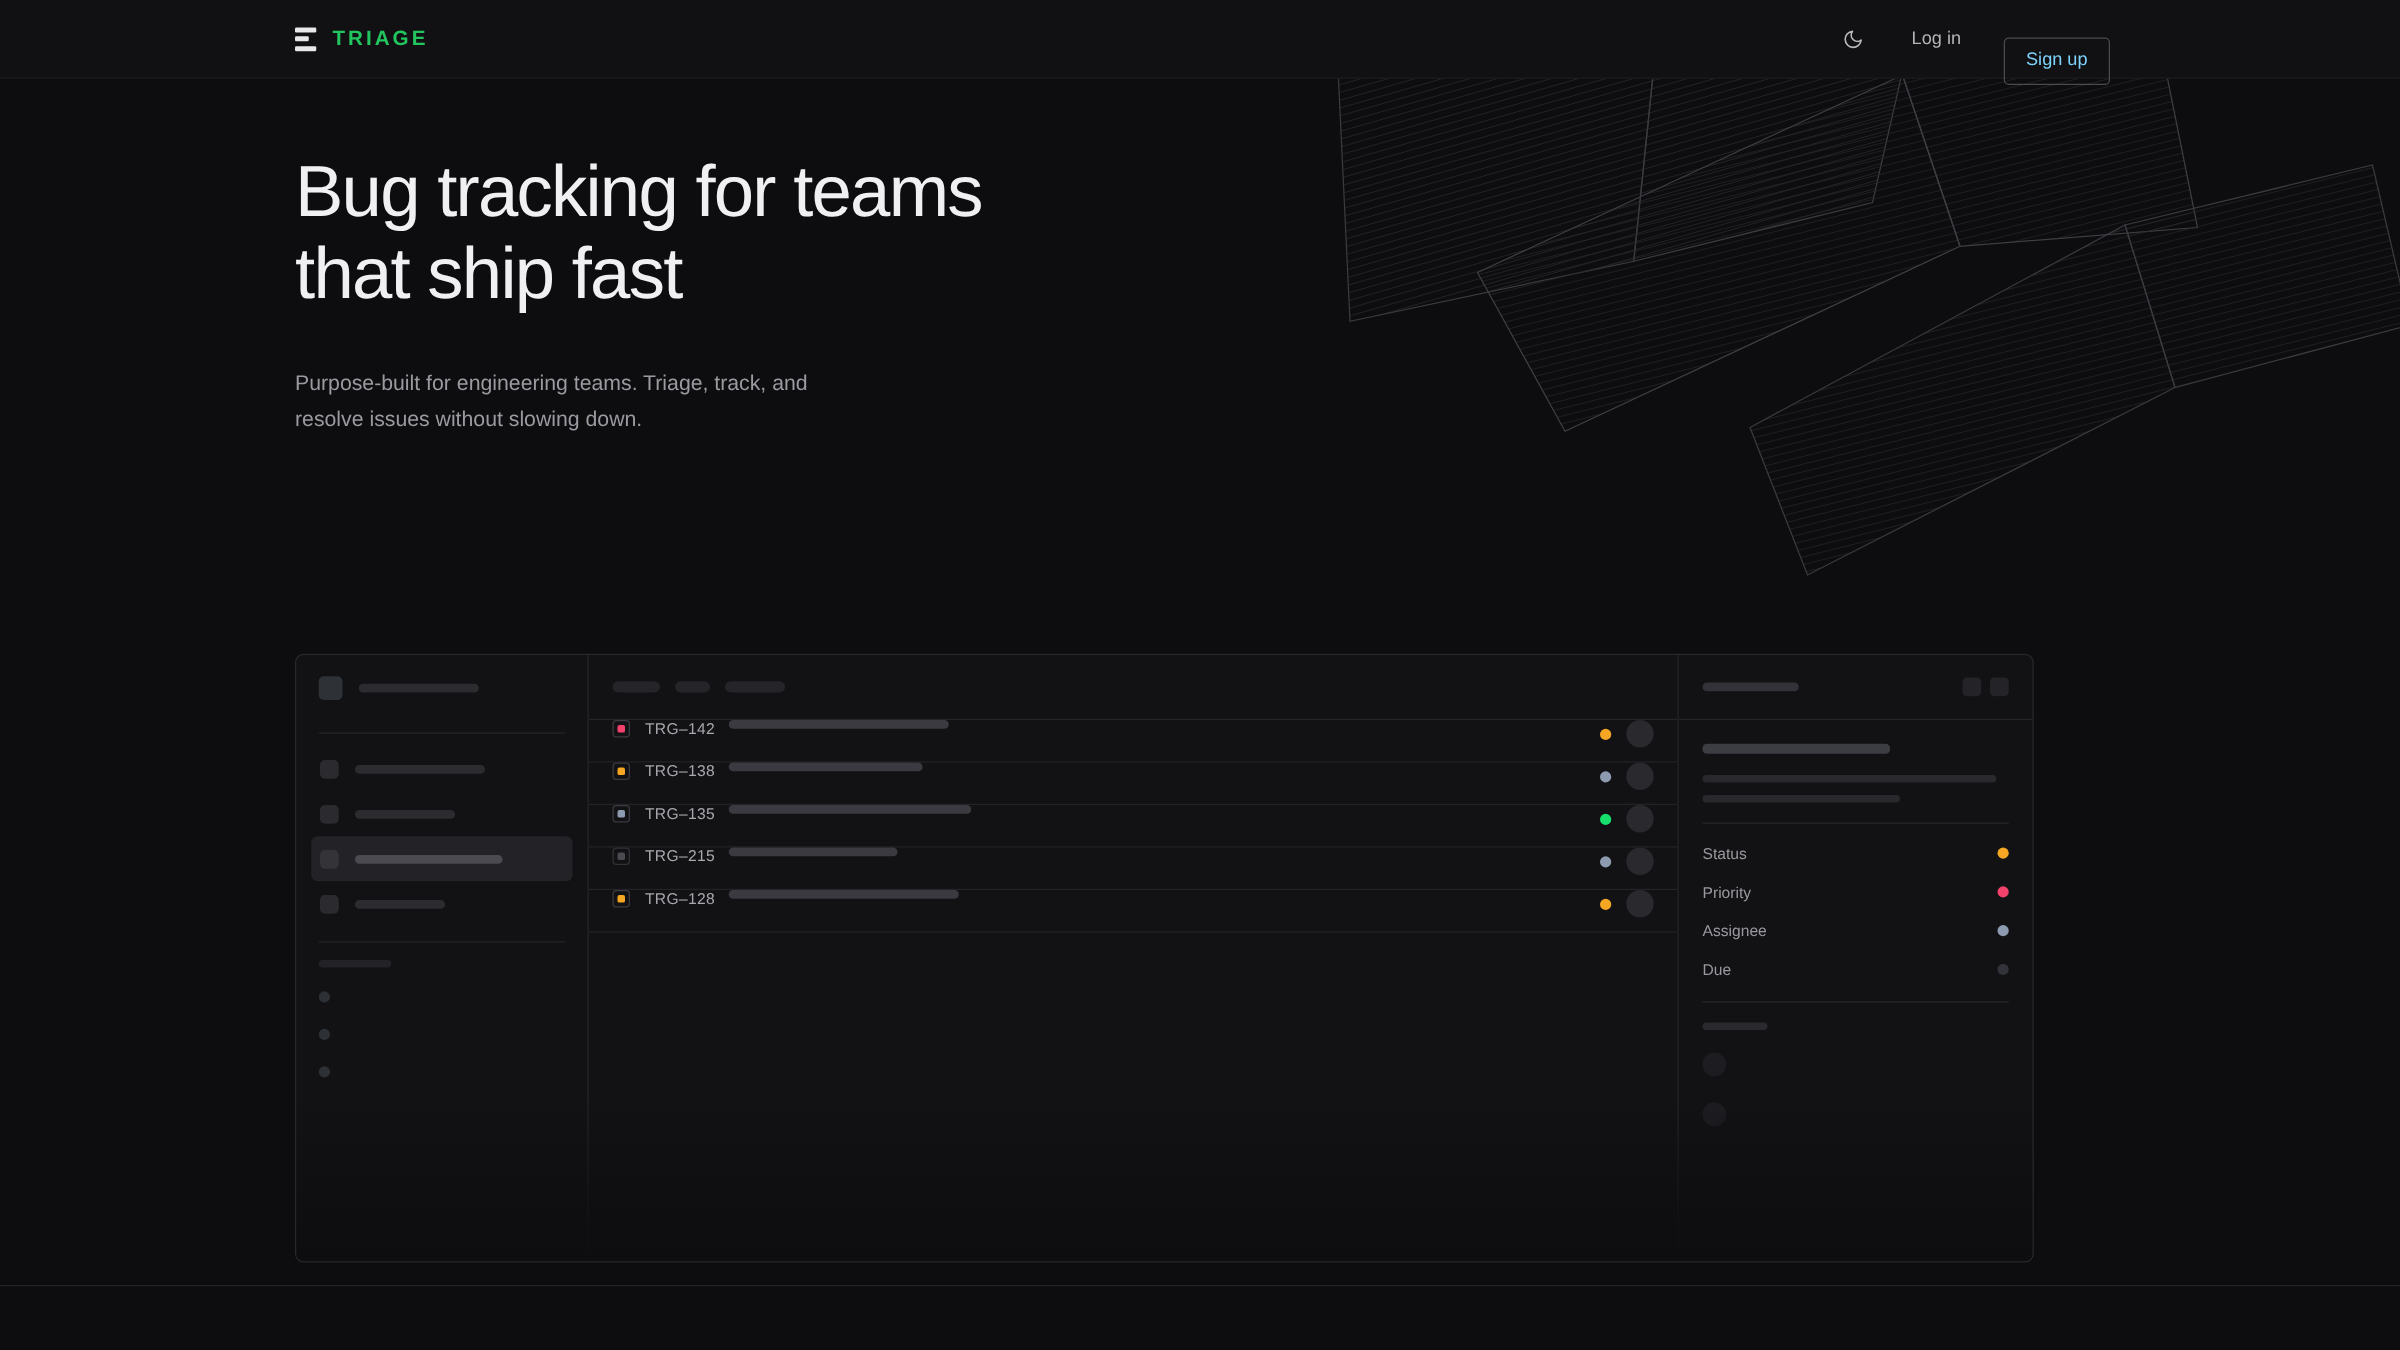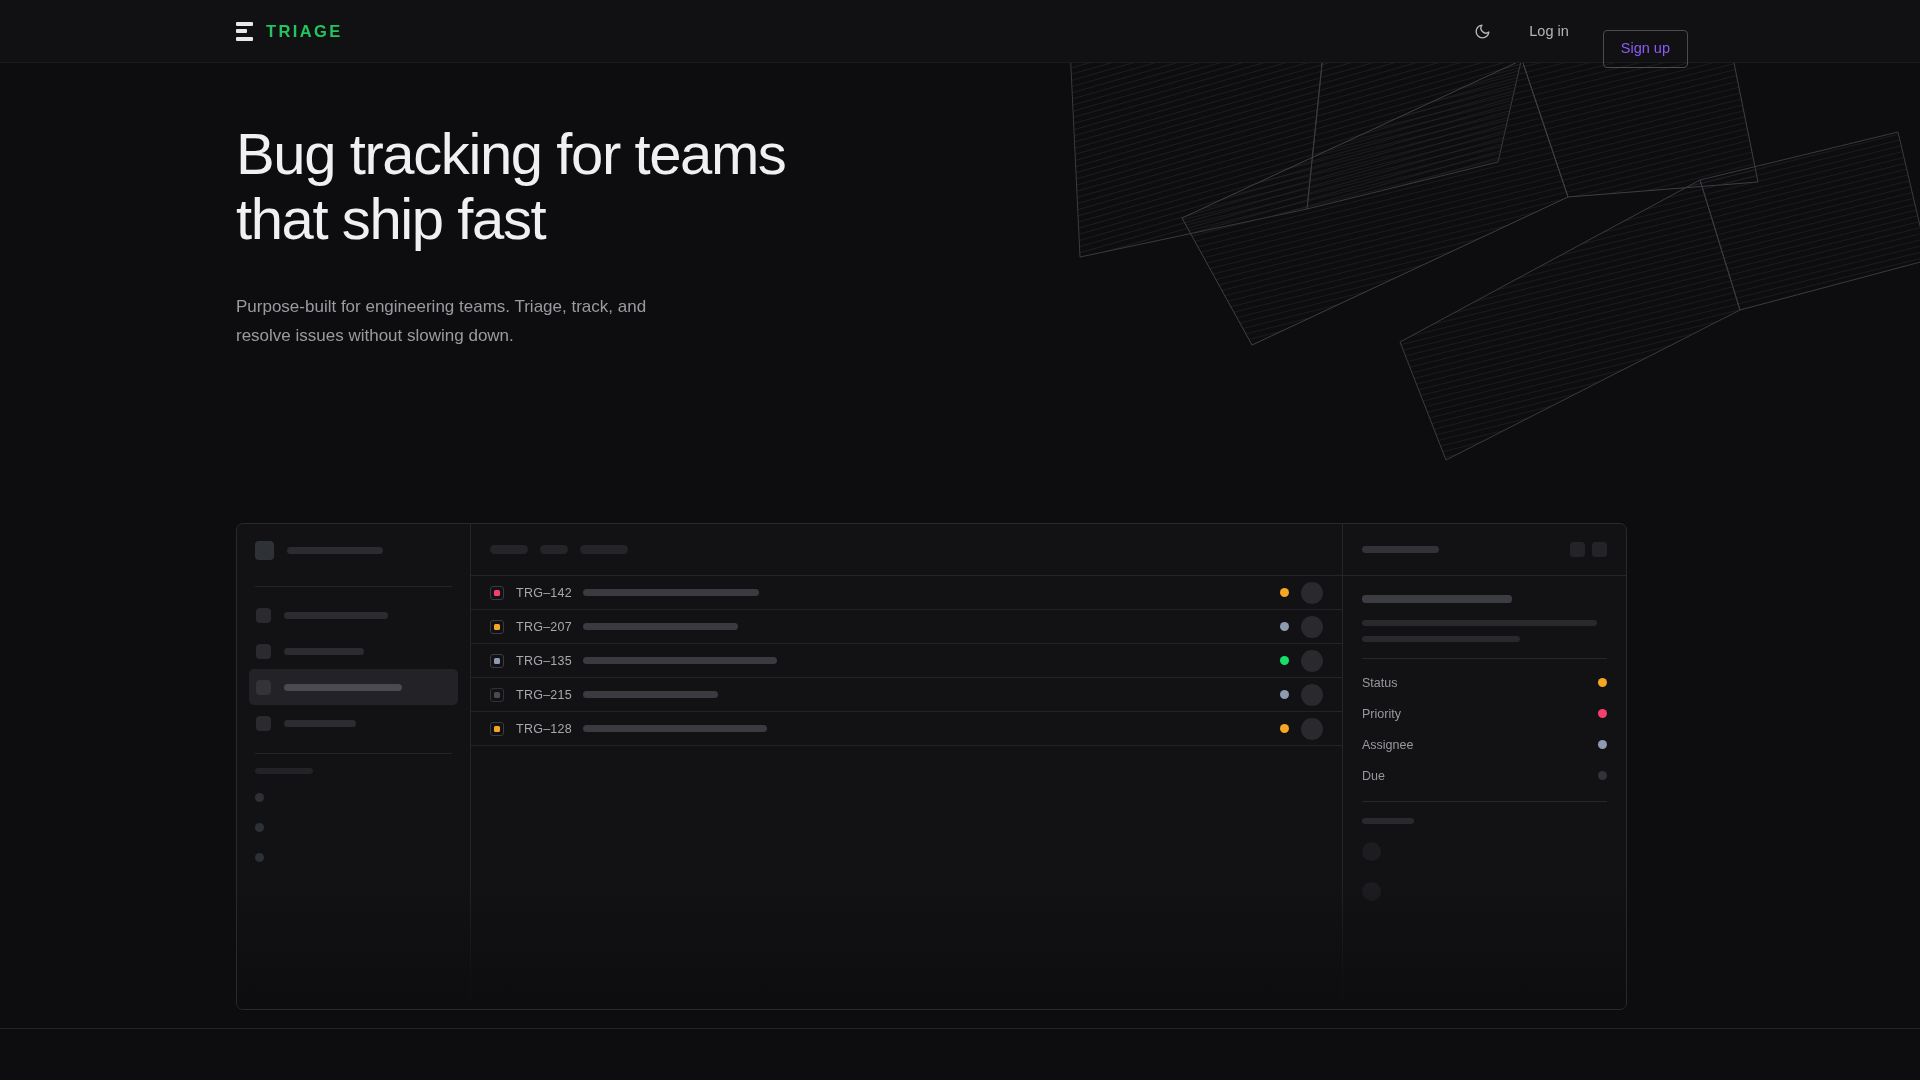--- a/index.html
+++ b/index.html
@@ -85,21 +85,21 @@
     color: #b4b4b8;
     font-size: 14.5px;
     padding: 8px 12px;
     cursor: pointer;
     margin-right: 22px;
     text-decoration: none;
   }
   .signup-btn {
     border: 1px solid #4a4a50;
     background: transparent;
-    color: #8b5cf6;
+    color: #7dd3fc;
     font-size: 14.5px;
     font-family: inherit;
     padding: 8px 17px;
     border-radius: 4px;
     cursor: pointer;
     line-height: 1.35;
     margin-top: 36px;
   }
 
   
@@ -232,21 +232,21 @@
     height: 52px;
     display: flex; align-items: center;
     gap: 12px;
     padding: 0 19px;
     border-bottom: 1px solid #242429;
   }
   .pill { height: 9px; border-radius: 4.5px; background: #242429; }
 
   .row {
     height: 34px;
-    display: flex; align-items: center;
+    display: flex; align-items: flex-start;
     padding: 0 19px;
     border-bottom: 1px solid #222227;
     position: relative;
     cursor: pointer;
   }
   .row.selected {
     background-color: #191a1d;
     background-image: repeating-linear-gradient(
       -45deg,
       rgba(255,255,255,0.030) 0px,
@@ -451,21 +451,21 @@
               <span class="status-dot" style="background:#f5a623"></span>
               <span class="avatar"></span>
             </span>
           </div>
 
 
           <div class="row">
             <span class="prio-box">
               <span class="prio-inner" style="background:#f5a623"></span>
             </span>
-            <span class="row-id">TRG–207</span>
+            <span class="row-id">TRG–138</span>
             <span class="row-title" style="width:155px"></span>
             <span class="row-right">
               <span class="status-dot" style="background:#8d9bb0"></span>
               <span class="avatar"></span>
             </span>
           </div>
 
           <div class="row">
             <span class="prio-box">
               <span class="prio-inner" style="background:#8d9bb0"></span>

